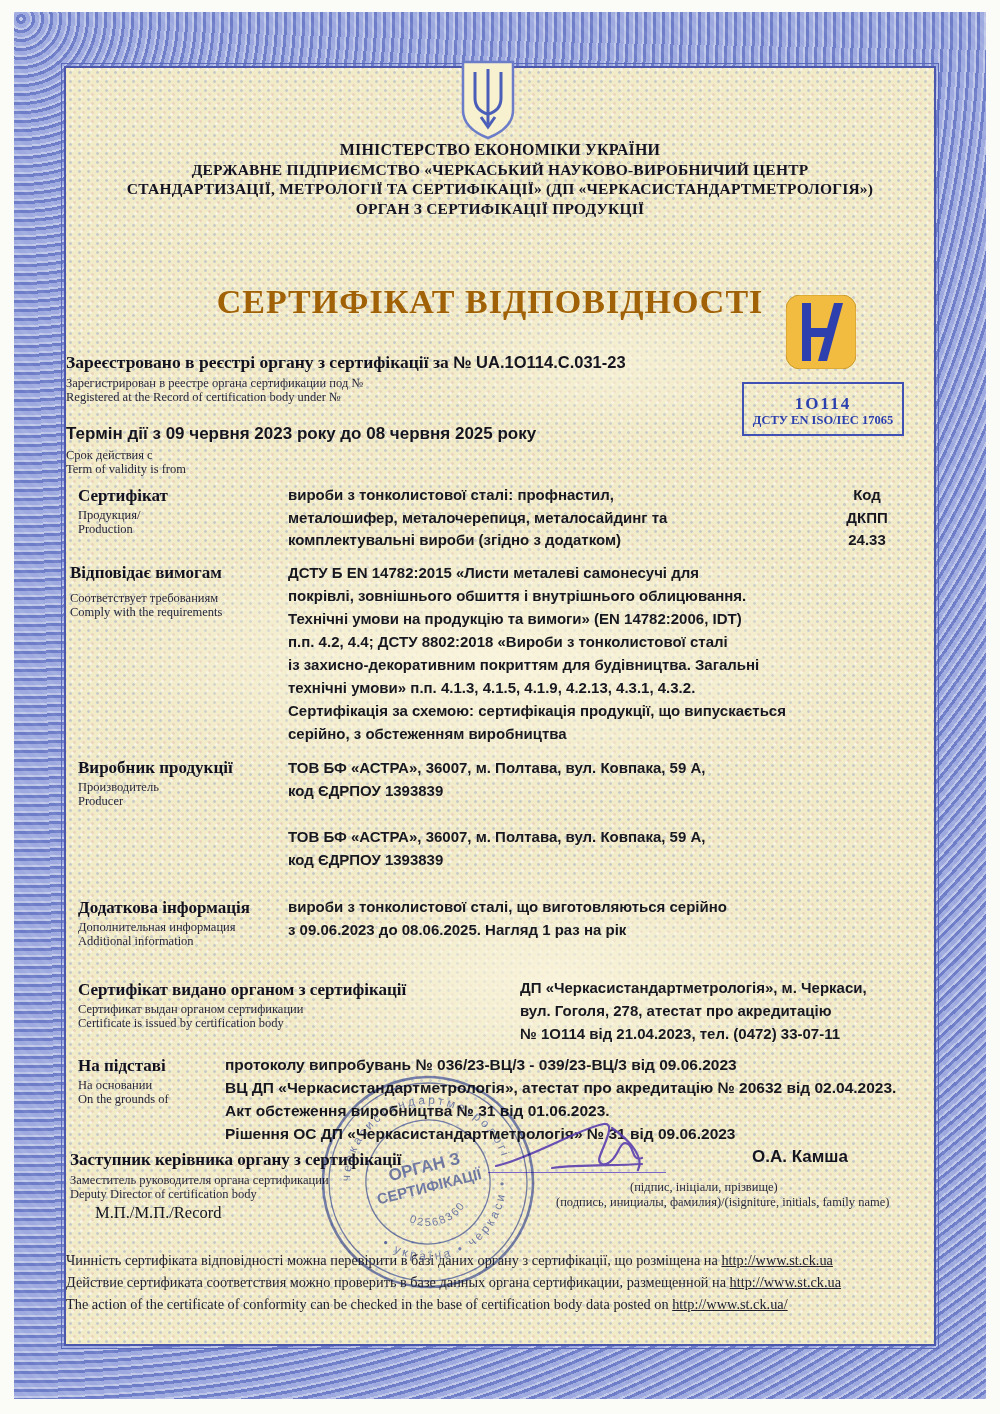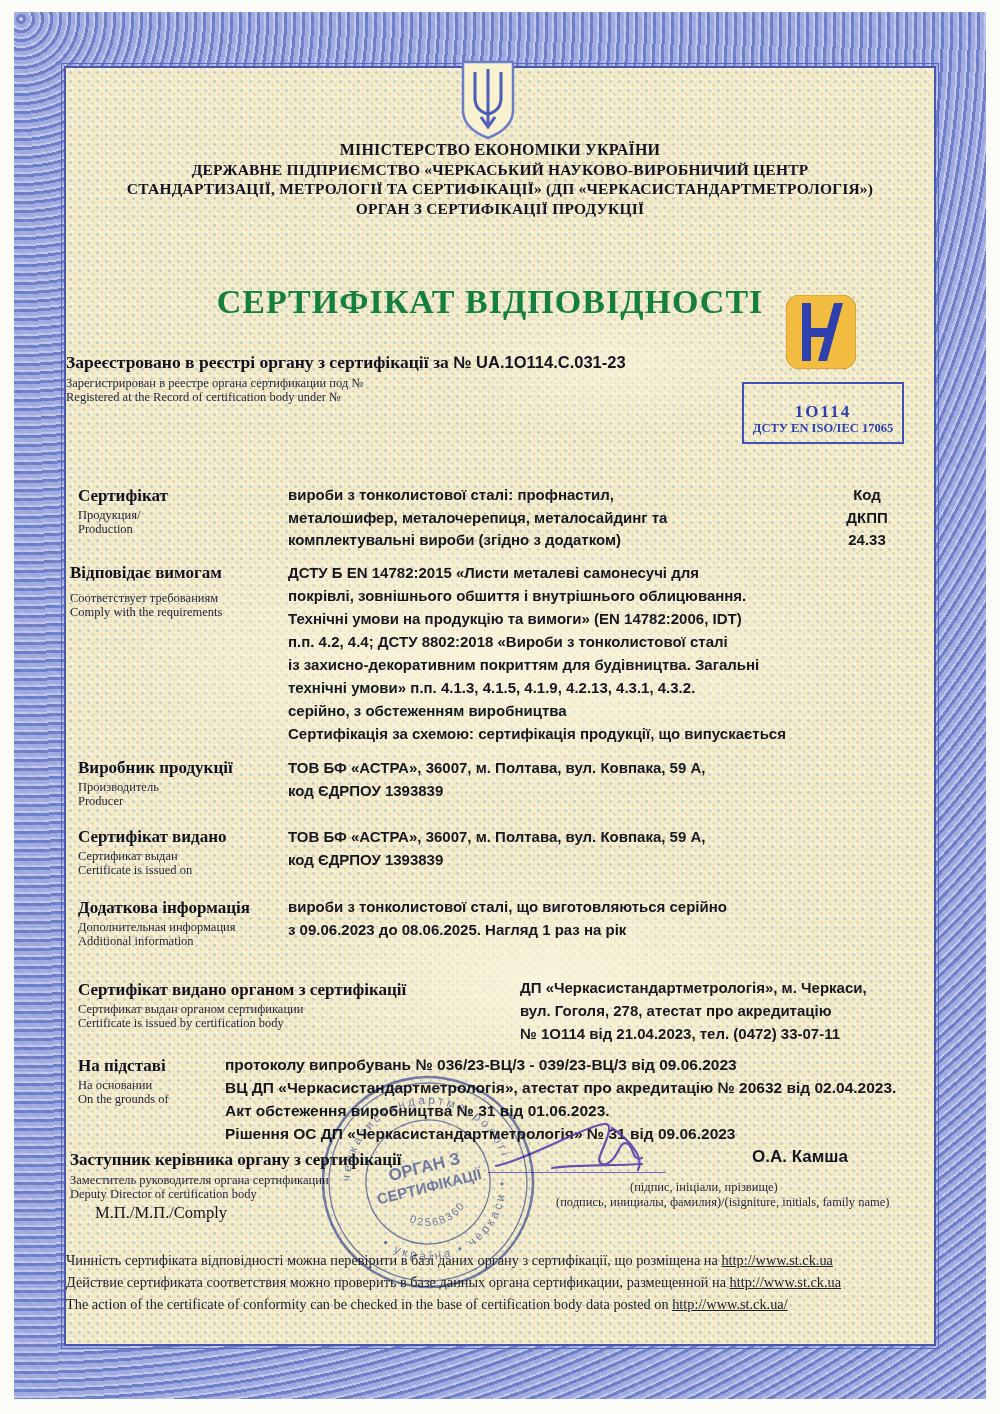--- a/index.html
+++ b/index.html
@@ -30,30 +30,30 @@
     outline-offset:2px;
   }
   .blob{position:absolute;pointer-events:none;}
   .b1{left:120px;top:520px;width:740px;height:280px;background:radial-gradient(ellipse at 50% 50%, rgba(249,244,221,.95), rgba(249,244,221,0) 72%);}
   .b2{left:280px;top:860px;width:540px;height:240px;background:radial-gradient(ellipse at 50% 50%, rgba(249,244,221,.85), rgba(249,244,221,0) 70%);}
   .b3{left:430px;top:290px;width:360px;height:150px;background:radial-gradient(ellipse at 50% 50%, rgba(249,244,221,.6), rgba(249,244,221,0) 70%);}
   .content{position:absolute;inset:0;}
   .abs{position:absolute;}
   
   .hline{font-weight:bold;font-size:15.5px;line-height:19.5px;letter-spacing:.2px;text-align:center;color:#131322;}
-  .title{font-weight:bold;font-size:34px;letter-spacing:1px;text-align:center;color:#15803d;}
+  .title{font-weight:bold;font-size:34px;letter-spacing:1px;text-align:center;color:#a16207;}
   .subtitle{font-weight:bold;font-size:15px;text-align:center;margin-top:4px;color:#131322;}
   .lab{font-weight:bold;font-size:17px;line-height:19px;color:#10101e;}
   .sub{font-size:12.5px;line-height:14px;color:#27273a;}
   .val{font-family:"Liberation Sans",sans-serif;font-weight:bold;font-size:15px;line-height:22.5px;color:#17171f;}
   .val23{line-height:23px;}
   .regmain{font-weight:bold;font-size:17.5px;color:#10101e;}
   .regnum{font-family:"Liberation Sans",sans-serif;font-weight:bold;font-size:16.5px;}
   .sansb{font-family:"Liberation Sans",sans-serif;font-weight:bold;}
-  .codebox{border:2px solid #3f51b5;text-align:center;color:#2b3fae;padding-top:18px;}
+  .codebox{border:2px solid #3f51b5;text-align:center;color:#2b3fae;padding-top:10px;}
   .codebox .c1{font-weight:bold;font-size:17px;letter-spacing:2px;line-height:19px;}
   .codebox .c2{font-weight:bold;font-size:12.5px;line-height:15px;}
   .foot{font-size:14.3px;line-height:22px;color:#20202e;}
   .link{text-decoration:underline;}
   .cap{font-size:12.5px;color:#2a2a3c;}
   .sigline{border-bottom:1.5px solid #7a68c8;}
   .stampwrap{opacity:.82;transform:rotate(-14deg);mix-blend-mode:multiply;}
 </style>
 </head>
 <body>
@@ -106,20 +106,25 @@
   </div>
 
   <div class="abs" style="left:66px;top:352px;width:720px;">
     <div>
       <span class="regmain">Зареєстровано в реєстрі органу з сертифікації за </span><span class="regnum">№ UA.1О114.С.031-23</span>
     </div>
     <div class="sub" style="margin-top:3px;">Зарегистрирован в реестре органа сертификации под №</div>
     <div class="sub">Registered at the Record of certification body under №</div>
   </div>
 
+  <div class="abs" style="left:66px;top:424px;width:720px;">
+    <div class="sansb" style="font-size:17px;">Термін дії з 09 червня 2023 року  до  08 червня 2025 року</div>
+    <div class="sub" style="margin-top:4px;">Срок действия с</div>
+    <div class="sub">Term of validity is from</div>
+  </div>
 
   <div class="abs" style="left:78px;top:486px;width:200px;">
     <div class="lab">Сертифікат</div>
     <div class="sub" style="margin-top:3px;">Продукция/</div>
     <div class="sub">Production</div>
   </div>
   <div class="abs val" style="left:288px;top:484px;width:500px;">
     <div>вироби з тонколистової сталі: профнастил,</div>
     <div>металошифер, металочерепиця, металосайдинг та</div>
     <div>комплектувальні вироби (згідно з додатком)</div>
@@ -135,39 +140,34 @@
     <div class="sub" style="margin-top:9px;">Соответствует требованиям</div>
     <div class="sub">Comply with the requirements</div>
   </div>
   <div class="abs val val23" style="left:288px;top:561px;width:620px;">
     <div>ДСТУ Б EN 14782:2015 «Листи металеві самонесучі для</div>
     <div>покрівлі, зовнішнього обшиття і внутрішнього облицювання.</div>
     <div>Технічні умови на продукцію та вимоги» (EN 14782:2006, IDT)</div>
     <div>п.п. 4.2, 4.4; ДСТУ 8802:2018 «Вироби з тонколистової сталі</div>
     <div>із захисно-декоративним покриттям для будівництва. Загальні</div>
     <div>технічні умови» п.п. 4.1.3, 4.1.5, 4.1.9, 4.2.13, 4.3.1, 4.3.2.</div>
+    <div>Сертифікація за схемою: сертифікація продукції, що випускається</div>
     <div>серійно, з обстеженням виробництва</div>
-    <div>Сертифікація за схемою: сертифікація продукції, що випускається</div>
   </div>
 
   <div class="abs" style="left:78px;top:758px;width:210px;">
     <div class="lab">Виробник продукції</div>
     <div class="sub" style="margin-top:3px;">Производитель</div>
     <div class="sub">Producer</div>
   </div>
   <div class="abs val" style="left:288px;top:757px;width:560px;">
     <div>ТОВ БФ «АСТРА», 36007, м. Полтава, вул. Ковпака, 59 А,</div>
     <div>код ЄДРПОУ 1393839</div>
   </div>
 
-  <div class="abs" style="left:78px;top:827px;width:210px;">
-    <div class="lab">Сертифікат видано</div>
-    <div class="sub" style="margin-top:3px;">Сертификат выдан</div>
-    <div class="sub">Certificate is issued on</div>
-  </div>
   <div class="abs val" style="left:288px;top:826px;width:560px;">
     <div>ТОВ БФ «АСТРА», 36007, м. Полтава, вул. Ковпака, 59 А,</div>
     <div>код ЄДРПОУ 1393839</div>
   </div>
 
   <div class="abs" style="left:78px;top:898px;width:210px;">
     <div class="lab">Додаткова інформація</div>
     <div class="sub" style="margin-top:3px;">Дополнительная информация</div>
     <div class="sub">Additional information</div>
   </div>
@@ -197,21 +197,21 @@
     <div>ВЦ ДП «Черкасистандартметрологія», атестат про акредитацію № 20632 від 02.04.2023.</div>
     <div>Акт обстеження виробництва № 31 від 01.06.2023.</div>
     <div>Рішення ОС ДП «Черкасистандартметрологія» № 31 від 09.06.2023</div>
   </div>
 
   <div class="abs" style="left:70px;top:1150px;width:420px;">
     <div class="lab">Заступник керівника органу з сертифікації</div>
     <div class="sub" style="margin-top:4px;">Заместитель руководителя органа сертификации</div>
     <div class="sub">Deputy Director of certification body</div>
   </div>
-  <div class="abs" style="left:95px;top:1203px;font-size:16.5px;">М.П./М.П./Comply</div>
+  <div class="abs" style="left:95px;top:1203px;font-size:16.5px;">М.П./М.П./Record</div>
 
   <div class="abs" style="left:492px;top:1118px;width:180px;height:60px;">
     <svg width="180" height="60" viewBox="0 0 180 60">
       <g fill="none" stroke="#5b3fb0" stroke-width="2.2" stroke-linecap="round" opacity="0.9">
         <path d="M4,48 C40,40 92,8 112,6 C124,5 112,26 108,38 C105,46 112,50 120,42 C128,34 128,22 136,26 C142,29 140,44 150,40"></path>
         <path d="M120,10 C140,24 152,40 146,52"></path>
         <path d="M60,50 C90,46 120,48 150,46"></path>
       </g>
     </svg>
   </div>

